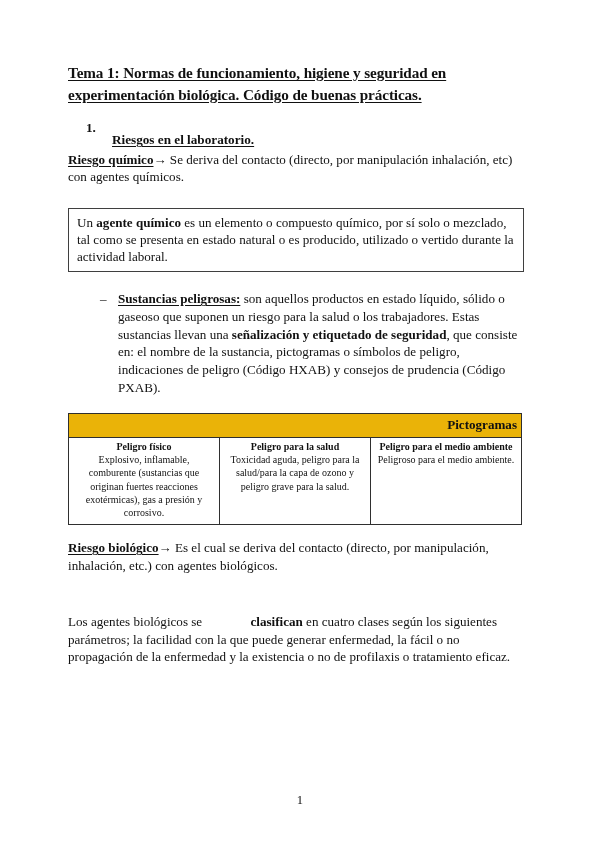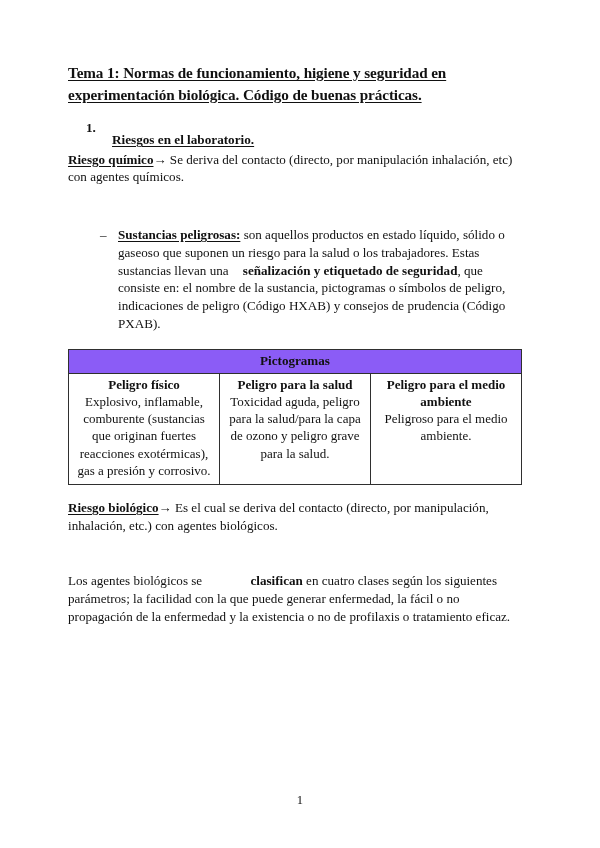--- a/index.html
+++ b/index.html
@@ -98,43 +98,43 @@
   .dash-item .dash {
     flex: 0 0 18px;
     width: 18px;
   }
   .dash-item .dtext { flex: 1 1 auto; }
   .dash-item .u-b {
     font-weight: bold;
     text-decoration: underline;
     text-underline-offset: 2px;
   }
-  .dash-item .b { font-weight: bold; margin-left: 11px; }
+  .dash-item .b { font-weight: bold; }
 
   
   .pictogram-table {
     border-collapse: collapse;
     width: 454px;
     table-layout: fixed;
     border: 1.4px solid #2f2f2f;
   }
   .pictogram-table th.header-cell {
-    background: #8b5cf6;
+    background: #eab308;
     border: 1.4px solid #2f2f2f;
-    text-align: center;
+    text-align: right;
     font-weight: bold;
     font-size: 13.1px;
     padding: 3px 4px 4px 4px;
     line-height: 1.25;
   }
   .pictogram-table td.body-cell {
     border: 1.4px solid #2f2f2f;
     vertical-align: top;
     padding: 2px 6px 5px 6px;
-    font-size: 13px;
+    font-size: 10px;
     line-height: 1.32;
   }
   .cell-title {
     display: block;
     font-weight: bold;
     text-align: center;
   }
   .cell-body {
     display: block;
     text-align: center;
@@ -168,20 +168,23 @@
       <span class="htext">Riesgos en el laboratorio.</span>
     </div>
 
     <p class="para">
       <span class="u-b">Riesgo químico</span><span>→</span>
       <span>Se deriva del contacto (directo, por manipulación inhalación, etc) con agentes químicos.</span>
     </p>
 
     <div class="spacer-18"></div>
 
+    <div class="callout">
+      <span>Un </span><span class="b">agente químico</span><span> es un elemento o compuesto químico, por sí solo o mezclado, tal como se presenta en estado natural o es producido, utilizado o vertido durante la actividad laboral.</span>
+    </div>
 
     <div class="spacer-18"></div>
 
     <div class="dash-item">
       <span class="dash">–</span>
       <span class="dtext">
         <span class="u-b">Sustancias peligrosas:</span><span> son aquellos productos en estado líquido, sólido o gaseoso que suponen un riesgo para la salud o los trabajadores. Estas sustancias llevan una </span><span class="b">señalización y etiquetado de seguridad</span><span>, que consiste en: el nombre de la sustancia, pictogramas o símbolos de peligro, indicaciones de peligro (Código HXAB) y consejos de prudencia (Código PXAB).</span>
       </span>
     </div>
 

